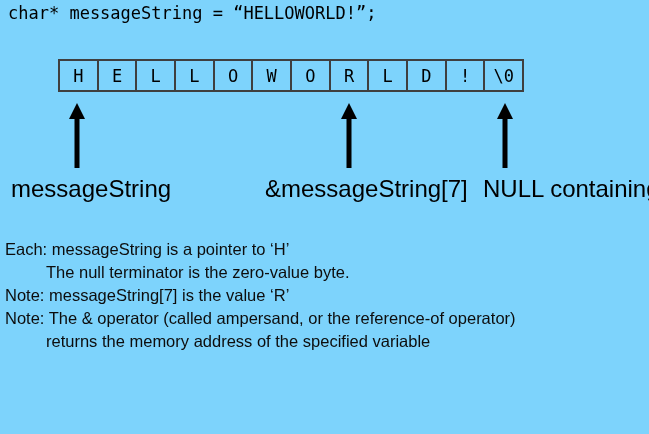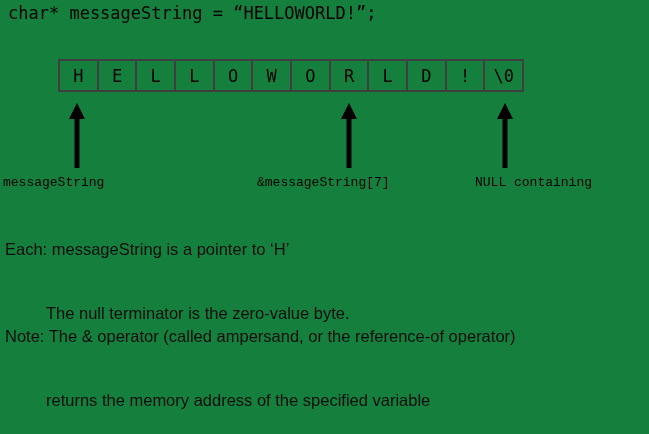--- a/index.html
+++ b/index.html
@@ -4,21 +4,21 @@
 <style>
   html, body {
     margin: 0;
     padding: 0;
     background: #ffffff;
   }
   #canvas {
     position: relative;
     width: 649px;
     height: 434px;
-    background: #15803d;
+    background: #7dd3fc;
     overflow: hidden;
     font-family: "Liberation Sans", sans-serif;
     color: #000000;
   }
   .code-line {
     position: absolute;
     left: 8px;
     top: 3px;
     font-family: "DejaVu Sans Mono", monospace;
     font-size: 17px;
@@ -72,44 +72,44 @@
     top: 13px;
     bottom: 0;
     left: 50%;
     transform: translateX(-50%);
     width: 5px;
     background: #000000;
   }
   .ptr-label {
     position: absolute;
     top: 175px;
-    font-family: Liberation Mono, monospace;
-    font-size: 13px;
+    font-family: Liberation Sans, sans-serif;
+    font-size: 24px;
     color: #000000;
     white-space: pre;
+    margin-left: 8px;
   }
   .ptr-label.label-0 { left: 3px; }
   .ptr-label.label-1 { left: 257px; }
   .ptr-label.label-2 { left: 475px; }
   .notes {
     position: absolute;
     left: 5px;
     top: 238px;
     width: 640px;
   }
   .note-line {
     font-family: "Liberation Sans", sans-serif;
     font-size: 16.5px;
     line-height: 23px;
     color: #0d0d0d;
     white-space: pre;
   }
   .note-line.indent {
     padding-left: 41px;
-    margin-top: 41px;
   }
 </style>
 </head>
 <body>
 
 <div id="canvas">
 
   <div class="code-line">char* messageString = “HELLOWORLD!”;</div>
 
   <div class="memory-row">
@@ -141,17 +141,18 @@
       <div class="arrow" style="left: 496.583px;">
         <div class="head"></div>
         <div class="shaft"></div>
       </div>
       <div class="ptr-label label-2">NULL containing</div>
     </div>
 
   <div class="notes" id="notes-block">
       <div class="note-line">Each: messageString is a pointer to ‘H’</div>
       <div class="note-line indent">The null terminator is the zero-value byte.</div>
+      <div class="note-line">Note: messageString[7] is the value ‘R’</div>
       <div class="note-line">Note: The &amp; operator (called ampersand, or the reference-of operator)</div>
       <div class="note-line indent">returns the memory address of the specified variable</div>
     </div>
 
 </div>
 
 </body></html>

